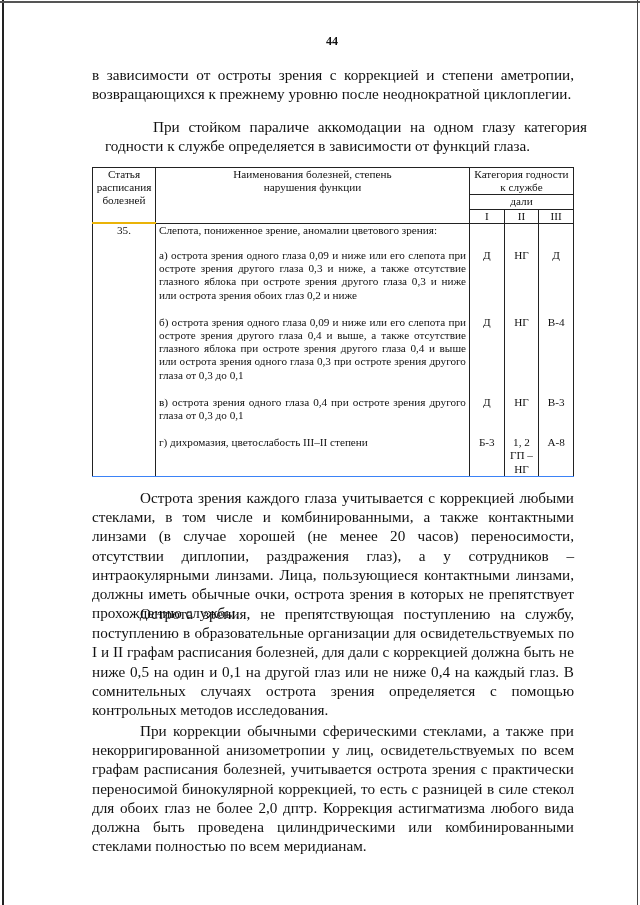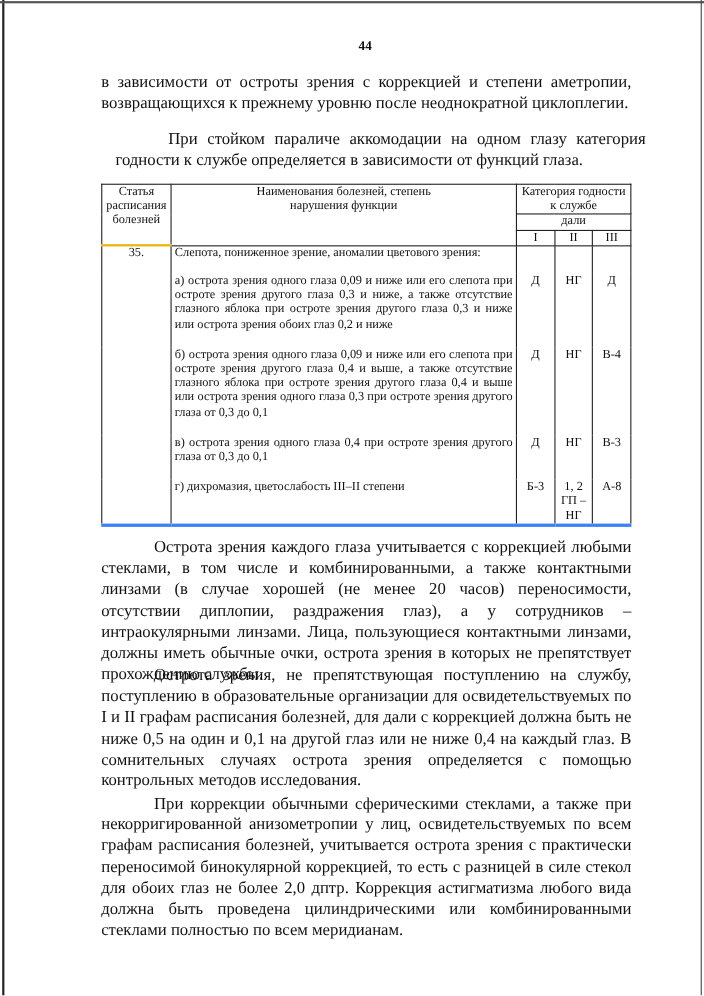--- a/index.html
+++ b/index.html
@@ -20,21 +20,21 @@
     #p5 { top: 721px; }
 
     table.grid { position: absolute; left: 92px; top: 154px; width: 482px; border-collapse: collapse;
                  font-size: 11.2px; line-height: 13.2px; margin-top: 13px; }
     table.grid td, table.grid th { border: 1px solid #222; vertical-align: top; padding: 0 3px; font-weight: normal; }
     table.grid th { text-align: center; }
     .c-art { width: 56px; }
     .c-name { width: 310px; }
     .c-g { width: 28px; text-align: center; }
     tr.data td { border-top: none; border-bottom: none; }
-    tr.data.last td { border-bottom: 3px solid #3b82f6; }
+    tr.data.last td { border-bottom: 1px solid #3b82f6; }
     .item { text-align: justify; text-align-last: left; }
     .num { text-align: center; }
   </style>
 </head>
 <body>
 
 <div class="scan-left"></div>
 <div class="scan-top"></div>
 <div class="scan-right"></div>
 

